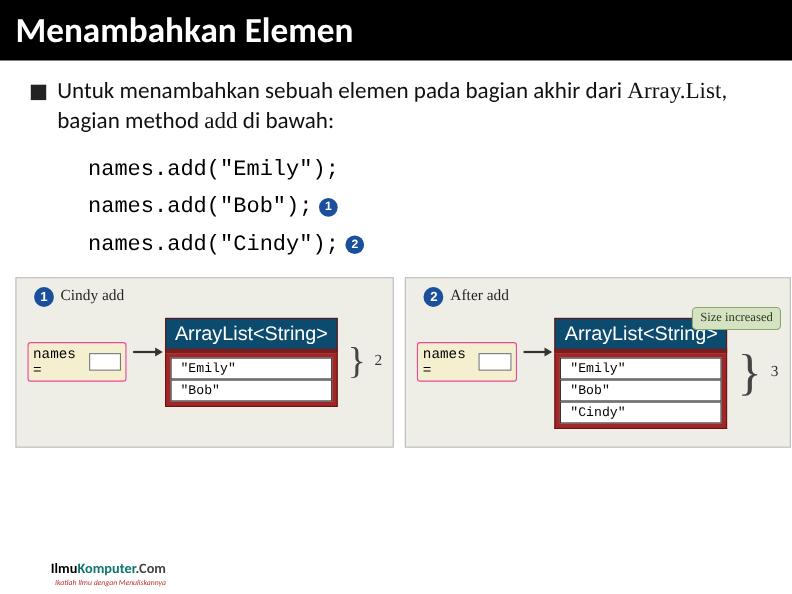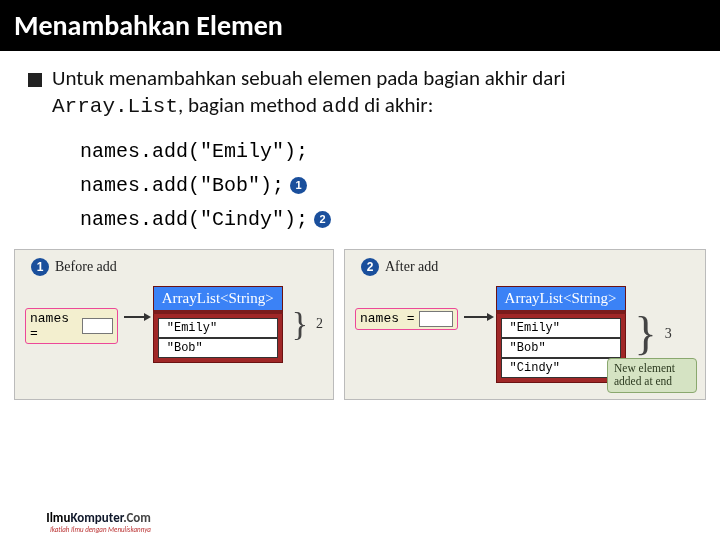--- a/index.html
+++ b/index.html
@@ -7,39 +7,39 @@
     width: 720px;
     height: 540px;
     font-family: Calibri, Arial, sans-serif;
     background: #fff;
     position: relative;
     overflow: hidden;
   }
   .title-bar {
     background: #000;
     color: #fff;
-    font-size: 28px;
+    font-size: 32px;
     font-weight: 700;
     padding: 8px 14px;
   }
   .content {
     padding: 14px 28px 0 28px;
   }
   .bullet-row {
     display: flex;
     align-items: flex-start;
     font-size: 21px;
     line-height: 1.3;
     color: #111;
   }
   .bullet {
     width: 14px; height: 14px; background: #222;
     margin-right: 10px; flex-shrink: 0; margin-top: 8px;
   }
-  .mono { font-family: Liberation Mono, monospace; }
+  .mono { font-family: Liberation Serif, serif; }
   .code-lines {
     margin: 14px 0 12px 52px;
     font-family: "Courier New", monospace;
     font-size: 20px;
     line-height: 1.7;
   }
   .code-line { display: flex; align-items: center; }
   .num-badge {
     display: inline-flex; align-items: center; justify-content: center;
     width: 17px; height: 17px; border-radius: 50%;
@@ -79,22 +79,22 @@
   .arrow {
     width: 26px; height: 2px; background: #333; position: relative;
     margin-top: 30px;
   }
   .arrow::after {
     content: ""; position: absolute; right: -4px; top: -3px;
     border-left: 7px solid #333; border-top: 4px solid transparent; border-bottom: 4px solid transparent;
   }
   .obj-stack { display: flex; flex-direction: column; }
   .obj-header {
-    background: #3b82f6; color: #fff;
-    font-family: Liberation Serif, serif; font-size: 15px;
+    background: #0c4a6e; color: #fff;
+    font-family: Liberation Sans, sans-serif; font-size: 18px;
     padding: 3px 8px; border: 1px solid #6b1212;
     border-bottom: 4px solid #7a1c1c;
   }
   .obj-cells {
     background: #a02727; padding: 4px; border: 1px solid #6b1212; border-top: none;
     display: flex; flex-direction: column; gap: 0;
   }
   .cell {
     background: #fff; border: 1px solid #333;
     font-family: "Courier New", monospace; font-size: 12px;
@@ -119,34 +119,34 @@
     display: flex; justify-content: space-between; align-items: center;
     padding: 0 18px;
   }
   .logo-left {
     font-family: Georgia, serif; font-size: 11px; color: #333;
     border: 1px solid #555; padding: 2px 4px; letter-spacing: 1px;
   }
   .logo-left small { display:block; font-size:6px; letter-spacing:0.4px; color:#666; }
   .logo-right { text-align: right; font-size: 13px; font-weight: 700; }
   .ik-ilmu { color: #000000; }
-  .ik-komputer { color: #0f172a; }
+  .ik-komputer { color: #0f766e; }
   .ik-com { color: #444; }
   .ik-sub { font-size: 7px; font-style: italic; color: #b33; display: block; font-weight: 400; margin-left: 32px; }
 </style>
 </head>
 <body>
 
 <div class="title-bar">Menambahkan Elemen</div>
 
 <div class="content">
   <div class="bullet-row">
     <div class="bullet"></div>
     <div>
-      <span>Untuk menambahkan sebuah elemen pada bagian akhir dari </span><span class="mono">Array.List</span><span>, bagian method </span><span class="mono">add</span><span> di akhir:</span>
+      <span>Untuk menambahkan sebuah elemen pada bagian akhir dari </span><span class="mono">Array.List</span><span>, bagian method </span><span class="mono">add</span><span> di bawah:</span>
     </div>
   </div>
 
   <div class="code-lines">
     <div class="code-line">
       <span>names.add("Emily");</span>
     </div>
     <div class="code-line">
       <span>names.add("Bob");</span>
       <span class="num-badge">1</span>
@@ -156,21 +156,21 @@
       <span class="num-badge">2</span>
     </div>
   </div>
 </div>
 
 <div class="diagrams">
 
   <div class="panel panel-left">
     <div class="panel-head">
       <span class="num-badge">1</span>
-      <span>Before add</span>
+      <span>Cindy add</span>
     </div>
     <div class="dia-body">
       <div class="var-box">
         <span>names =</span>
         <span class="var-slot"></span>
       </div>
       <div class="arrow"></div>
       <div class="obj-stack">
         <div class="obj-header">ArrayList&lt;String&gt;</div>
         <div class="obj-cells">
@@ -198,21 +198,21 @@
         <div class="obj-header">ArrayList&lt;String&gt;</div>
         <div class="obj-cells">
           <div class="cell">"Emily"</div>
           <div class="cell">"Bob"</div>
           <div class="cell">"Cindy"</div>
         </div>
       </div>
       <div class="brace" style="font-size:46px;">}</div>
       <div class="brace-num">3</div>
     </div>
-    <div class="note" style="bottom:6px; right:8px; max-width:90px;">New element added at end</div>
+    <div class="note" style="top:26px; right:8px;">Size increased</div>
   </div>
 
 </div>
 
 <div class="footer">
   <div class="logo-right">
     <span class="ik-ilmu">Ilmu</span><span class="ik-komputer">Komputer</span><span class="ik-com">.Com</span>
     <span class="ik-sub">Ikatlah Ilmu dengan Menuliskannya</span>
   </div>
 </div>

